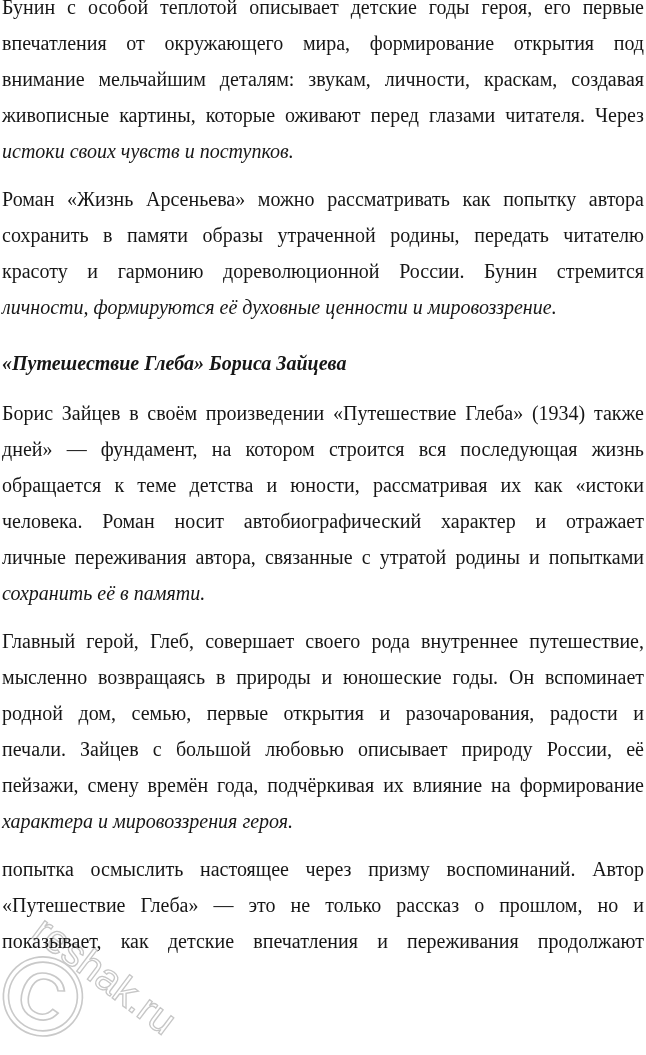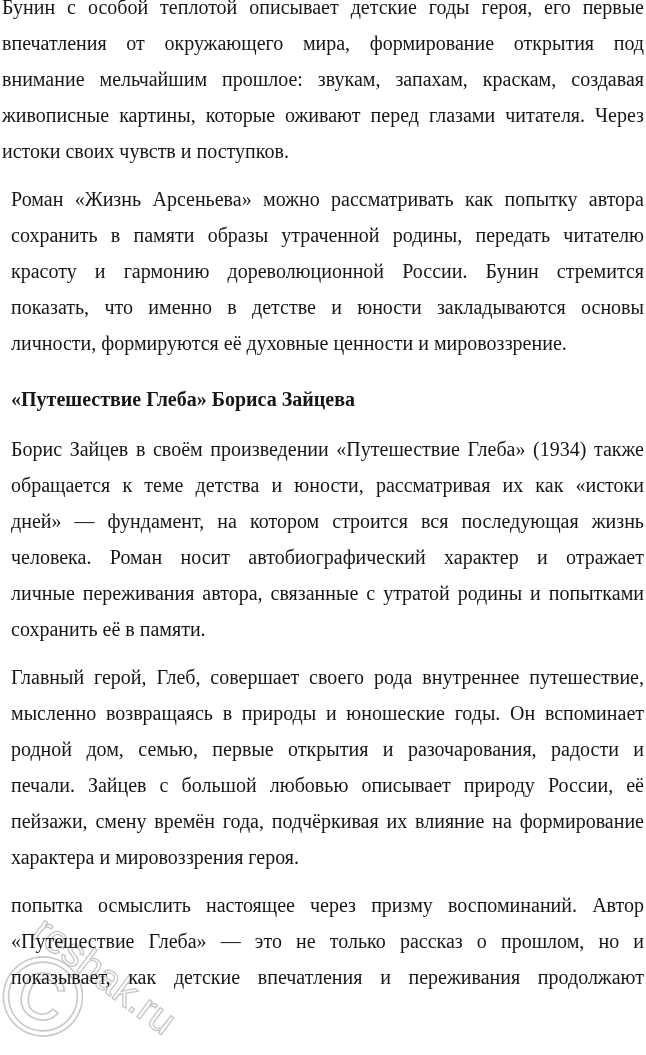--- a/index.html
+++ b/index.html
@@ -17,32 +17,33 @@
     color: #161616;
   }
   .doc {
     position: relative;
     z-index: 1;
     margin-top: -11px;
     padding: 0 2px;
     font-size: 20px;
   }
   .block { margin: 0; }
-  .block + .block { margin-top: 12px; margin-left: 9px; }
+  .block + .block { margin-top: 12px; }
   .block.heading { margin-top: 20px; }
   .block.heading + .block { margin-top: 14px; }
   .line {
     line-height: 36px;
     text-align: justify;
     text-align-last: justify;
     hyphens: none;
   }
   .line.final {
     text-align: left;
     text-align-last: left;
+    font-style: italic;
   }
   .heading .line {
     font-weight: bold;
     text-align: left;
     text-align-last: left;
   }
   .watermark {
     position: absolute;
     left: -6px;
     top: 896px;
@@ -65,38 +66,37 @@
     </g>
     <g transform="rotate(18 52 100)">
       <text x="8" y="140" font-size="112" stroke="#c9c9c9" stroke-width="1.6">©</text>
     </g>
   </svg>
 
   <div class="doc">
       <div class="block paragraph">
         <div class="line">Бунин с особой теплотой описывает детские годы героя, его первые</div>
         <div class="line">впечатления от окружающего мира, формирование открытия под</div>
-        <div class="line">внимание мельчайшим прошлое: звукам, запахам, краскам, создавая</div>
+        <div class="line">внимание мельчайшим деталям: звукам, личности, краскам, создавая</div>
         <div class="line">живописные картины, которые оживают перед глазами читателя. Через</div>
         <div class="line final">истоки своих чувств и поступков.</div>
       </div>
       <div class="block paragraph">
         <div class="line">Роман «Жизнь Арсеньева» можно рассматривать как попытку автора</div>
         <div class="line">сохранить в памяти образы утраченной родины, передать читателю</div>
         <div class="line">красоту и гармонию дореволюционной России. Бунин стремится</div>
-        <div class="line">показать, что именно в детстве и юности закладываются основы</div>
         <div class="line final">личности, формируются её духовные ценности и мировоззрение.</div>
       </div>
       <div class="block heading">
         <div class="line final">«Путешествие Глеба» Бориса Зайцева</div>
       </div>
       <div class="block paragraph">
         <div class="line">Борис Зайцев в своём произведении «Путешествие Глеба» (1934) также</div>
+        <div class="line">дней» — фундамент, на котором строится вся последующая жизнь</div>
         <div class="line">обращается к теме детства и юности, рассматривая их как «истоки</div>
-        <div class="line">дней» — фундамент, на котором строится вся последующая жизнь</div>
         <div class="line">человека. Роман носит автобиографический характер и отражает</div>
         <div class="line">личные переживания автора, связанные с утратой родины и попытками</div>
         <div class="line final">сохранить её в памяти.</div>
       </div>
       <div class="block paragraph">
         <div class="line">Главный герой, Глеб, совершает своего рода внутреннее путешествие,</div>
         <div class="line">мысленно возвращаясь в природы и юношеские годы. Он вспоминает</div>
         <div class="line">родной дом, семью, первые открытия и разочарования, радости и</div>
         <div class="line">печали. Зайцев с большой любовью описывает природу России, её</div>
         <div class="line">пейзажи, смену времён года, подчёркивая их влияние на формирование</div>

